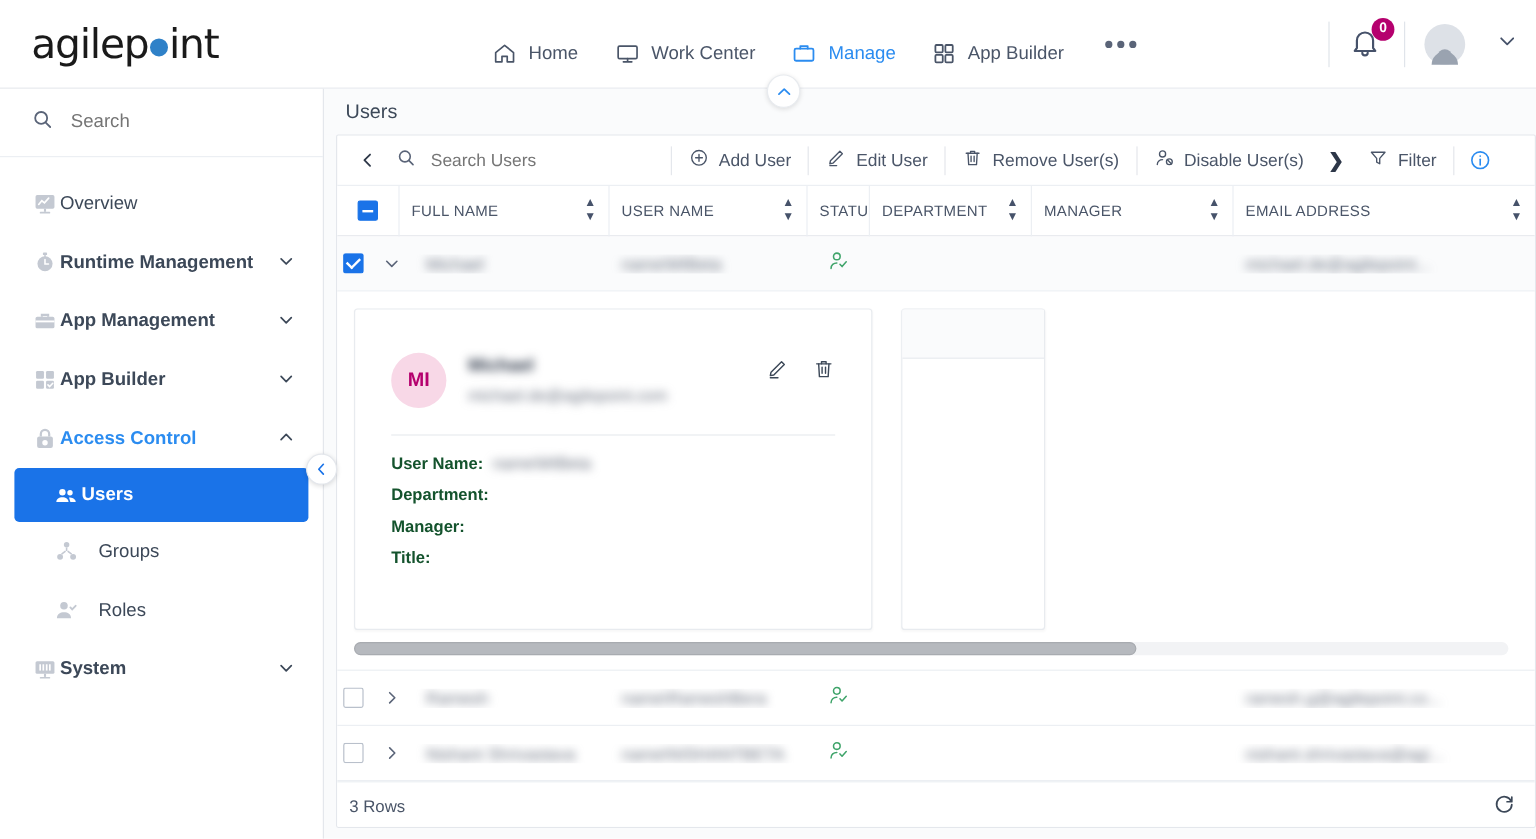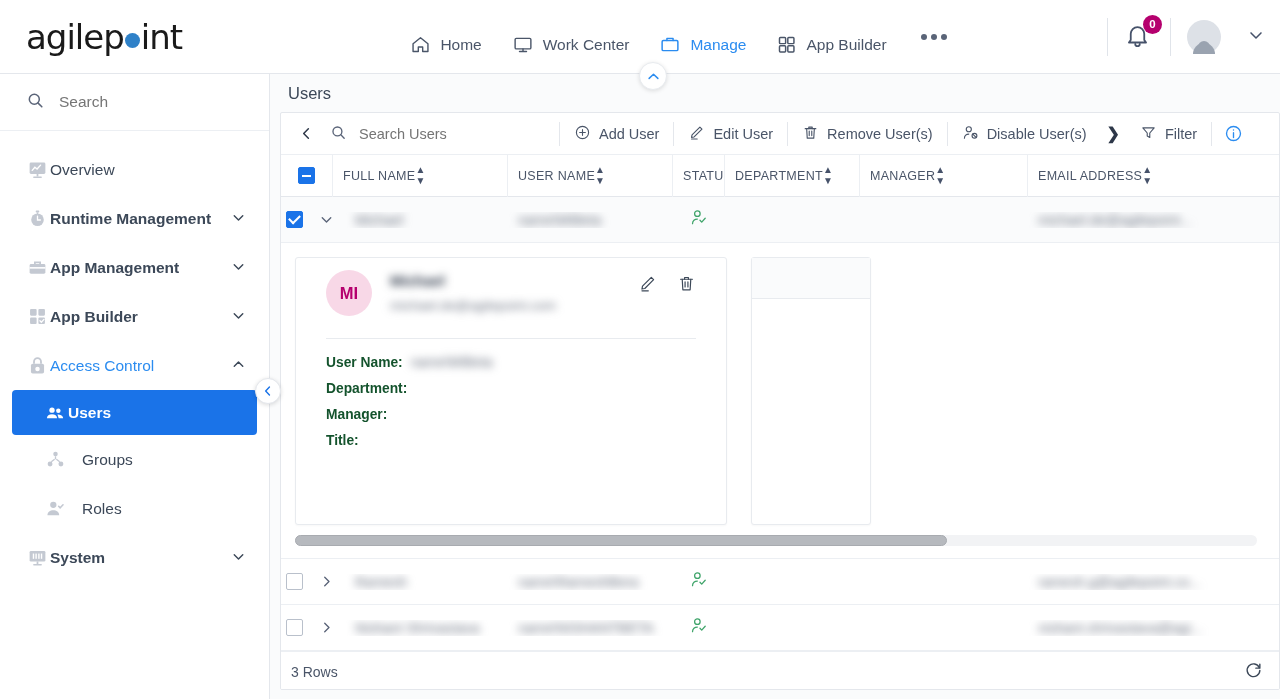--- a/index.html
+++ b/index.html
@@ -73,21 +73,21 @@
     font-family: "Liberation Sans", sans-serif; background: transparent; width: 160px;
   }
   .navlist { padding-top: 14px; }
   .navrow {
     height: 49px; display: flex; align-items: center; gap: 2px;
     padding: 0 22px 0 26px; cursor: pointer; font-size: 15.5px; color: #3c4858;
   }
   .navrow .ic { width: 22px; display: flex; justify-content: center; flex: 0 0 22px; }
   .navrow .lbl { flex: 1; }
   .navrow.bold .lbl { font-weight: 700; }
-  .navrow.acc-open .lbl { color: #2b8cf0; font-weight: 400; }
+  .navrow.acc-open .lbl { color: #2b8cf0; font-weight: 700; }
   .navrow.sub { padding-left: 44px; gap: 16px; }
   .navrow.selected {
     background: #1a73e8; color: #fff; margin: 0 12px; border-radius: 4px;
     padding-left: 32px; height: 45px;
   }
   .navrow.selected .lbl { font-weight: 700; }
   .caret { color: #3c4858; font-size: 13px; }
 
   
   .collapse-handle {
@@ -135,21 +135,21 @@
   .tb-more { padding: 0 6px; cursor: pointer; font-weight: 700; font-size: 16px; color: #2d3748; }
   .tb-info { padding: 0 14px 0 12px; cursor: pointer; display: flex; align-items: center; }
 
   
   .thead {
     display: flex; align-items: center; height: 42px;
     border-bottom: 1px solid #e4e7ec; background: #fff;
     font-size: 12.5px; color: #4a5568; letter-spacing: .3px;
   }
   .th {
-    display: flex; align-items: center; justify-content: flex-start;
+    display: flex; align-items: center; justify-content: space-between;
     height: 42px; padding: 5px 10px; border-right: 1px solid #eceff3;
     overflow: hidden; white-space: nowrap; cursor: pointer;
   }
   .th.cbcell { justify-content: center; border-right: 1px solid #eceff3; padding: 0; }
   .sort { color: #46526a; font-size: 10px; line-height: 1; display: flex; flex-direction: column; }
 
   .cb {
     width: 17px; height: 17px; border: 1px solid #b9c0cb; border-radius: 2px;
     background: #fff; display: flex; align-items: center; justify-content: center;
     cursor: pointer; flex: 0 0 17px;
@@ -172,21 +172,21 @@
   
   .detail {
     background: #fff; border-bottom: 1px solid #eceff3;
     padding: 14px 14px 0 14px; position: relative; height: 316px;
   }
   .detail-inner { display: flex; gap: 24px; height: 268px; }
   .card {
     border: 1px solid #e8ebef; border-radius: 3px; background: #fff;
     box-shadow: 0 1px 2px rgba(0,0,0,.03);
   }
-  .card-user { width: 432px; padding: 12px 30px; flex: 0 0 432px; }
+  .card-user { width: 432px; padding: 36px 30px; flex: 0 0 432px; }
   .user-top { display: flex; align-items: flex-start; gap: 18px; }
   .avatar-lg {
     width: 46px; height: 46px; border-radius: 50%; background: #f8d8e7;
     color: #b5006e; font-size: 16.5px; font-weight: 700;
     display: flex; align-items: center; justify-content: center; flex: 0 0 46px;
   }
   .user-names { flex: 1; padding-top: 2px; }
   .u-name { filter: blur(4px); font-size: 15px; color: #2d3748; font-weight: 700; user-select: none; }
   .u-mail { filter: blur(4px); font-size: 13.5px; color: #6b7280; margin-top: 9px; user-select: none; }
   .card-actions { display: flex; gap: 20px; padding-top: 4px; }

